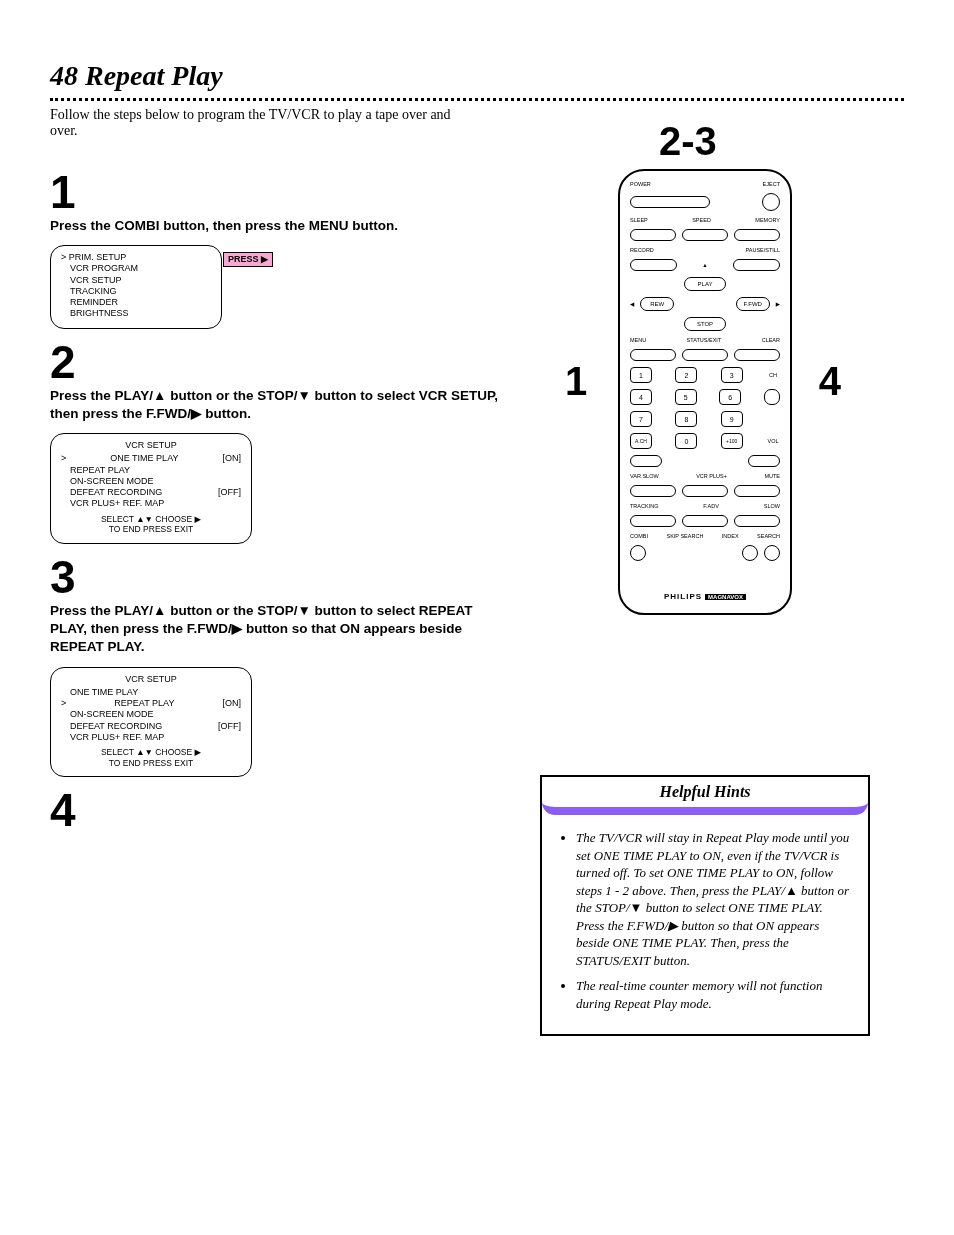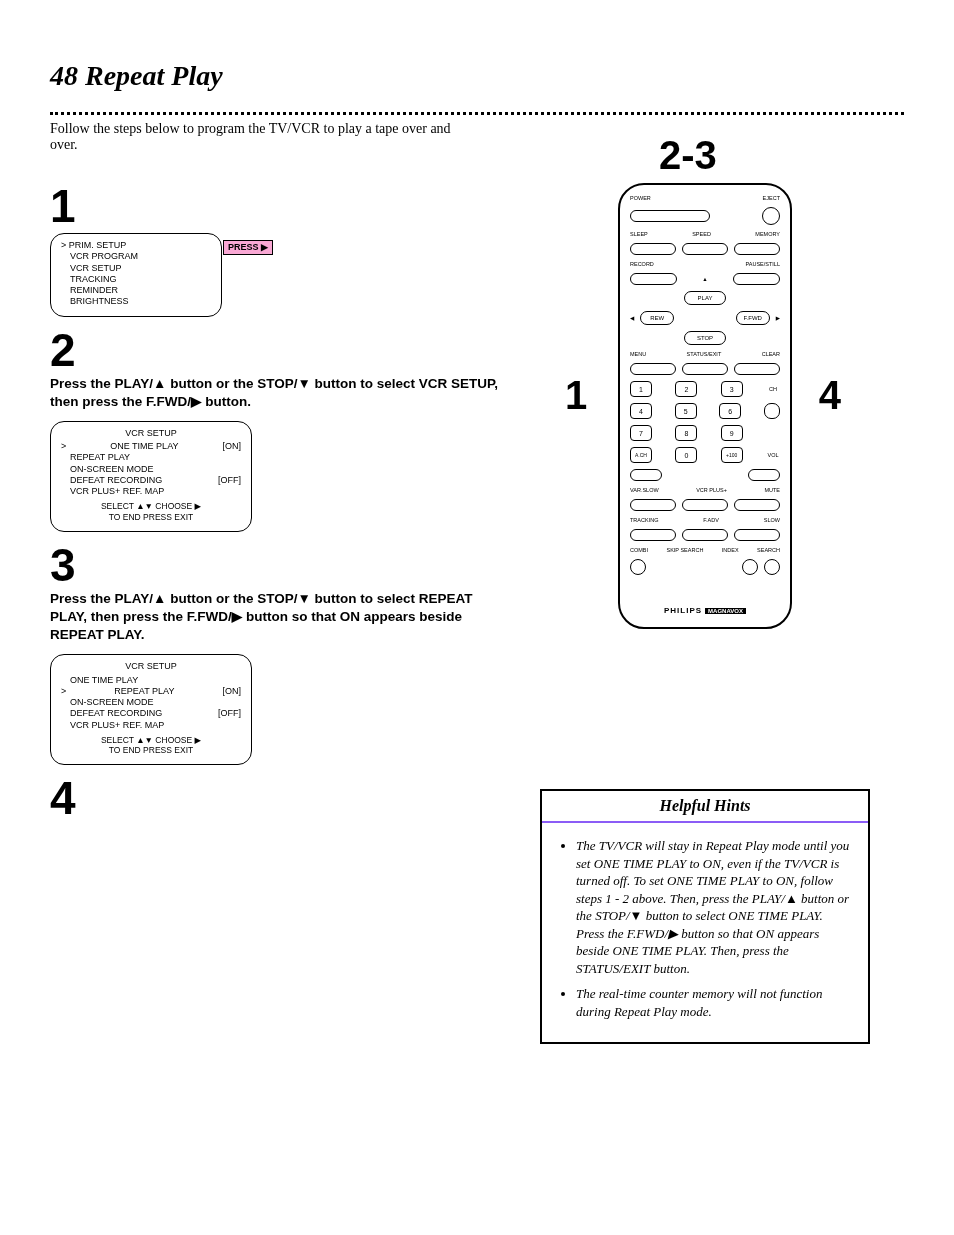--- a/index.html
+++ b/index.html
@@ -9,21 +9,21 @@
     background: #fff;
     color: #000;
     width: 954px;
     box-sizing: border-box;
   }
   .page-title {
     font-family: Georgia, serif;
     font-style: italic;
     font-weight: bold;
     font-size: 28px;
-    margin-bottom: 20px;
+    margin-bottom: 6px;
   }
   .page-num {
     font-style: italic;
     font-weight: bold;
   }
   .dotted {
     border: none;
     border-top: 3px dotted #000;
     margin: 2px 0 6px 0;
   }
@@ -164,27 +164,28 @@
     margin-top: auto;
   }
   .brand .box { background:#000; color:#fff; padding:0 3px; font-size:6px; letter-spacing:0; margin-left:3px;}
 
   .hints {
     border: 2.5px solid #000;
     margin-top: 160px;
     padding: 0;
   }
   .hints-title {
-    border-bottom: 2px solid #8b5cf6;
+    border-bottom: 8px solid #8b5cf6;
     font-family: Georgia, serif;
     font-style: italic;
     font-weight: bold;
     font-size: 16px;
     padding: 6px 10px;
     text-align: center;
+    border-radius: 13px;
   }
   .hints-body {
     padding: 10px 14px 14px 14px;
     font-style: italic;
     font-size: 13px;
     line-height: 1.35;
   }
   .hints-body ul { margin: 4px; padding-left: 16px; }
   .hints-body li { margin-bottom: 8px; }
 </style>
@@ -197,20 +198,23 @@
     <span>Repeat Play</span>
   </div>
   <hr class="dotted">
   <div class="intro">Follow the steps below to program the TV/VCR to play a tape over and over.</div>
 </div>
 
 <div class="columns">
   <div class="left">
 
     <div class="step-num">1</div>
+    <div class="step-text">
+      <b>Press the </b><b>COMBI</b><b> button, then press the </b><b>MENU</b><b> button.</b>
+    </div>
     <div class="screen" style="width:150px;">
       <div class="press-box">PRESS ▶</div>
       <div class="caret">PRIM. SETUP</div>
       <div style="padding-left:9px;">VCR PROGRAM</div>
       <div style="padding-left:9px;">VCR SETUP</div>
       <div style="padding-left:9px;">TRACKING</div>
       <div style="padding-left:9px;">REMINDER</div>
       <div style="padding-left:9px;">BRIGHTNESS</div>
     </div>
 

